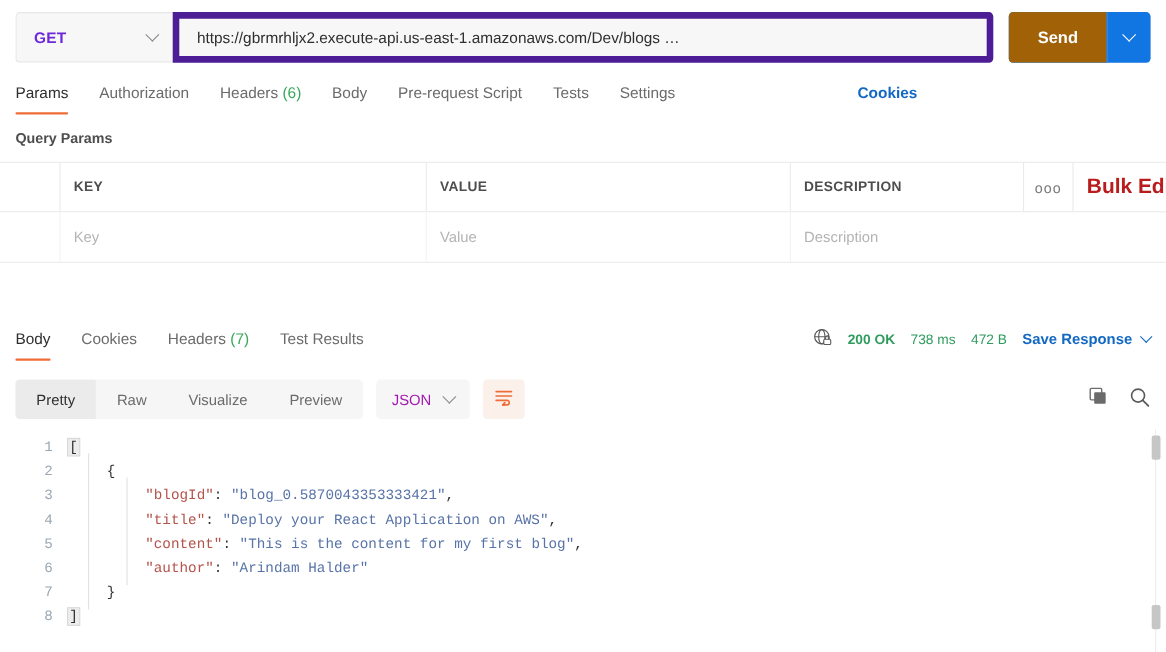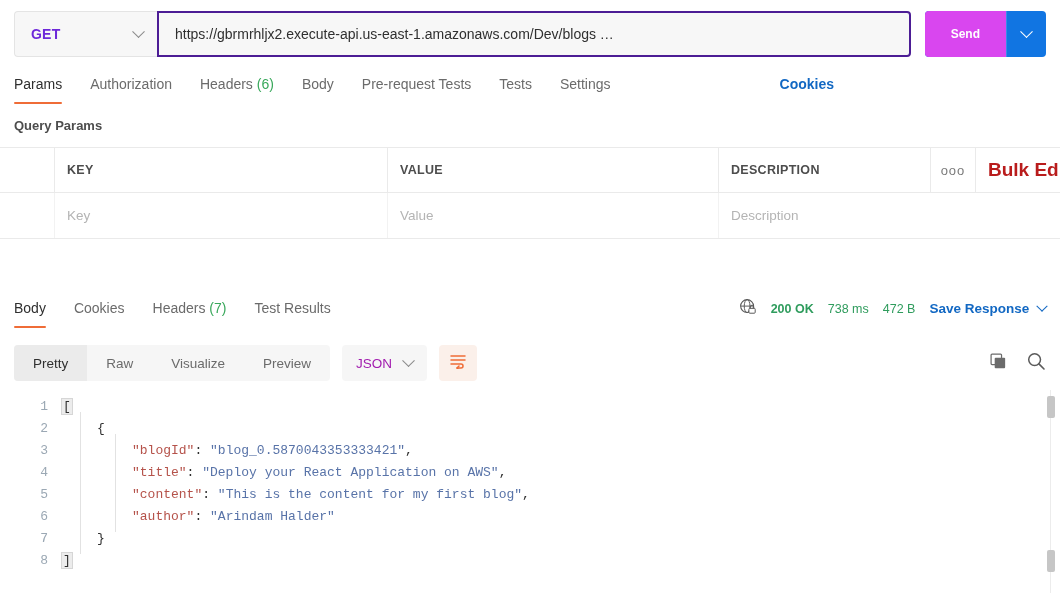--- a/index.html
+++ b/index.html
@@ -26,34 +26,34 @@
     border-radius: 4px 0 0 4px;
     display: flex; align-items: center; justify-content: space-between;
     padding: 0 14px 0 16px;
     cursor: pointer;
   }
   .method-label { font-size: 14px; font-weight: bold; color: #6d28d9; letter-spacing: .2px; }
   .chev { display:inline-block; width: 9px; height: 9px; border-right: 1.6px solid #8a8a8a;
           border-bottom: 1.6px solid #8a8a8a; transform: rotate(45deg) translate(-2px,-2px); }
   .url-box {
     flex: 1 1 auto; height: 46px; background: #f7f7f7;
-    border: 2px solid #4c1d95; border-radius: 0 4px 4px 0;
+    border: 6px solid #4c1d95; border-radius: 0 4px 4px 0;
     display: flex; align-items: center; padding: 0 16px;
     overflow: hidden; cursor: text;
   }
   .url-text { font-size: 14px; color: #2f2f2f; white-space: nowrap; }
   .send-wrap {
     flex: 0 0 auto; margin-left: 14px; height: 46px;
     display: flex; align-items: stretch;
     background: #1175e2; border-radius: 4px; overflow: hidden;
   }
   .send-btn {
     display: flex; align-items: center; justify-content: center;
-    padding: 0 26px; color: #fff; font-size: 12px; font-weight: bold;
-    cursor: pointer; background: #d946ef; border: none;
+    padding: 0 26px; color: #fff; font-size: 15px; font-weight: bold;
+    cursor: pointer; background: #a16207; border: none;
     font-family: "Liberation Sans", sans-serif;
   }
   .send-split {
     width: 40px; display: flex; align-items: center; justify-content: center;
     border-left: 1px solid #3a8ce8; cursor: pointer;
   }
   .chev-w { display:inline-block; width: 9px; height: 9px; border-right: 1.7px solid #ffffff;
             border-bottom: 1.7px solid #ffffff; transform: rotate(45deg) translate(-2px,-2px); }
 
   
@@ -200,21 +200,21 @@
       <span>Authorization</span>
     </div>
     <div class="tab">
       <span>Headers</span>
       <span class="cnt">(6)</span>
     </div>
     <div class="tab">
       <span>Body</span>
     </div>
     <div class="tab">
-      <span>Pre-request Tests</span>
+      <span>Pre-request Script</span>
     </div>
     <div class="tab">
       <span>Tests</span>
     </div>
     <div class="tab">
       <span>Settings</span>
     </div>
     <div class="cookies-link">Cookies</div>
   </div>
 

